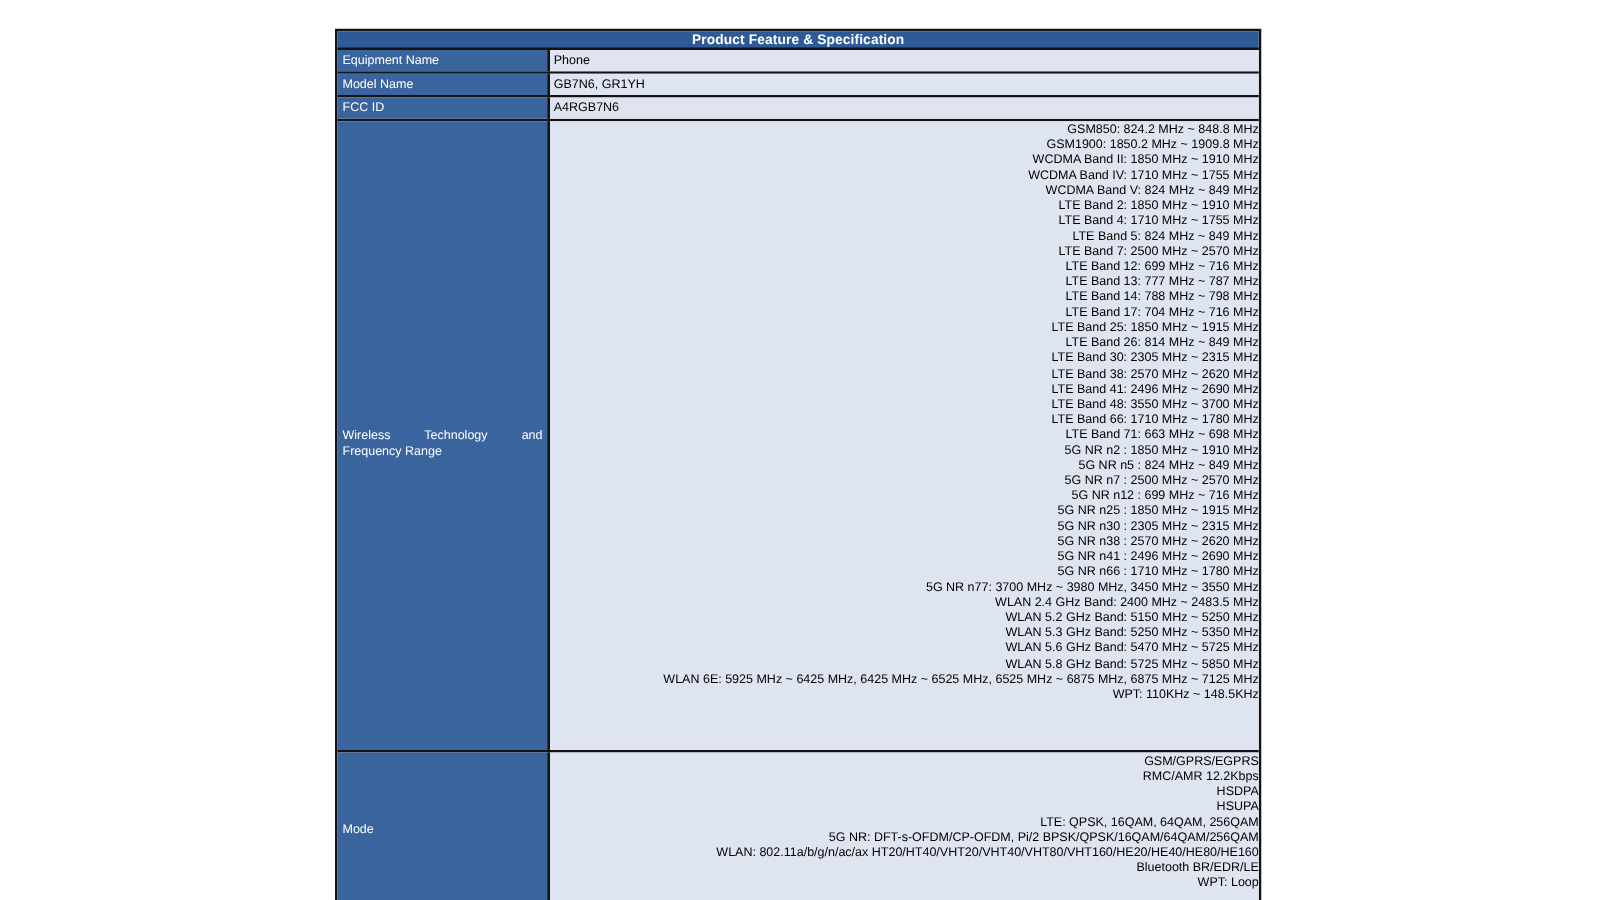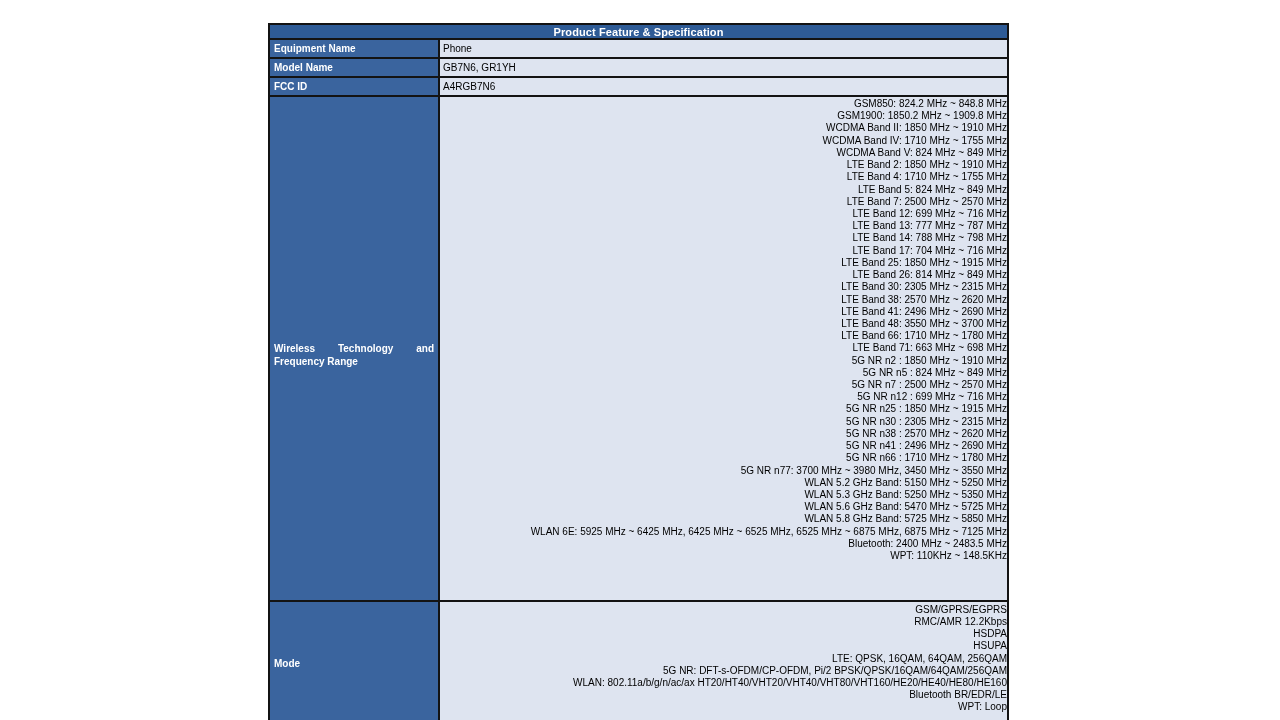--- a/index.html
+++ b/index.html
@@ -33,21 +33,21 @@
     display: flex;
     border-bottom: 2px solid #131313;
     align-items: stretch;
   }
   .row:last-child { border-bottom: none; }
   .label-cell {
     width: 170px;
     flex: none;
     background: var(--label-bg, #3A649E);
     color: #ffffff;
-    font-weight: bold;
+    font-weight: normal;
     font-size: 10px;
     padding: 0 4px;
     border-right: 2px solid #131313;
     display: flex;
     align-items: center;
   }
   .label-cell .label-text {
     display: block;
     width: 100%;
     line-height: 13px;
@@ -133,26 +133,26 @@
         <div class="line">5G NR n2 : 1850 MHz ~ 1910 MHz</div>
         <div class="line">5G NR n5 : 824 MHz ~ 849 MHz</div>
         <div class="line">5G NR n7 : 2500 MHz ~ 2570 MHz</div>
         <div class="line">5G NR n12 : 699 MHz ~ 716 MHz</div>
         <div class="line">5G NR n25 : 1850 MHz ~ 1915 MHz</div>
         <div class="line">5G NR n30 : 2305 MHz ~ 2315 MHz</div>
         <div class="line">5G NR n38 : 2570 MHz ~ 2620 MHz</div>
         <div class="line">5G NR n41 : 2496 MHz ~ 2690 MHz</div>
         <div class="line">5G NR n66 : 1710 MHz ~ 1780 MHz</div>
         <div class="line">5G NR n77: 3700 MHz ~ 3980 MHz, 3450 MHz ~ 3550 MHz</div>
+        <div class="line">WLAN 2.4 GHz Band: 2400 MHz ~ 2483.5 MHz</div>
         <div class="line">WLAN 5.2 GHz Band: 5150 MHz ~ 5250 MHz</div>
         <div class="line">WLAN 5.3 GHz Band: 5250 MHz ~ 5350 MHz</div>
         <div class="line">WLAN 5.6 GHz Band: 5470 MHz ~ 5725 MHz</div>
         <div class="line">WLAN 5.8 GHz Band: 5725 MHz ~ 5850 MHz</div>
         <div class="line">WLAN 6E: 5925 MHz ~ 6425 MHz, 6425 MHz ~ 6525 MHz, 6525 MHz ~ 6875 MHz, 6875 MHz ~ 7125 MHz</div>
-        <div class="line">Bluetooth: 2400 MHz ~ 2483.5 MHz</div>
         <div class="line">WPT: 110KHz ~ 148.5KHz</div>
       </div>
   </div>
 
   <div class="row row-mode">
     <div class="label-cell">
       <span class="label-text">Mode</span>
     </div>
     <div class="value-cell">
         <div class="line">GSM/GPRS/EGPRS</div>

